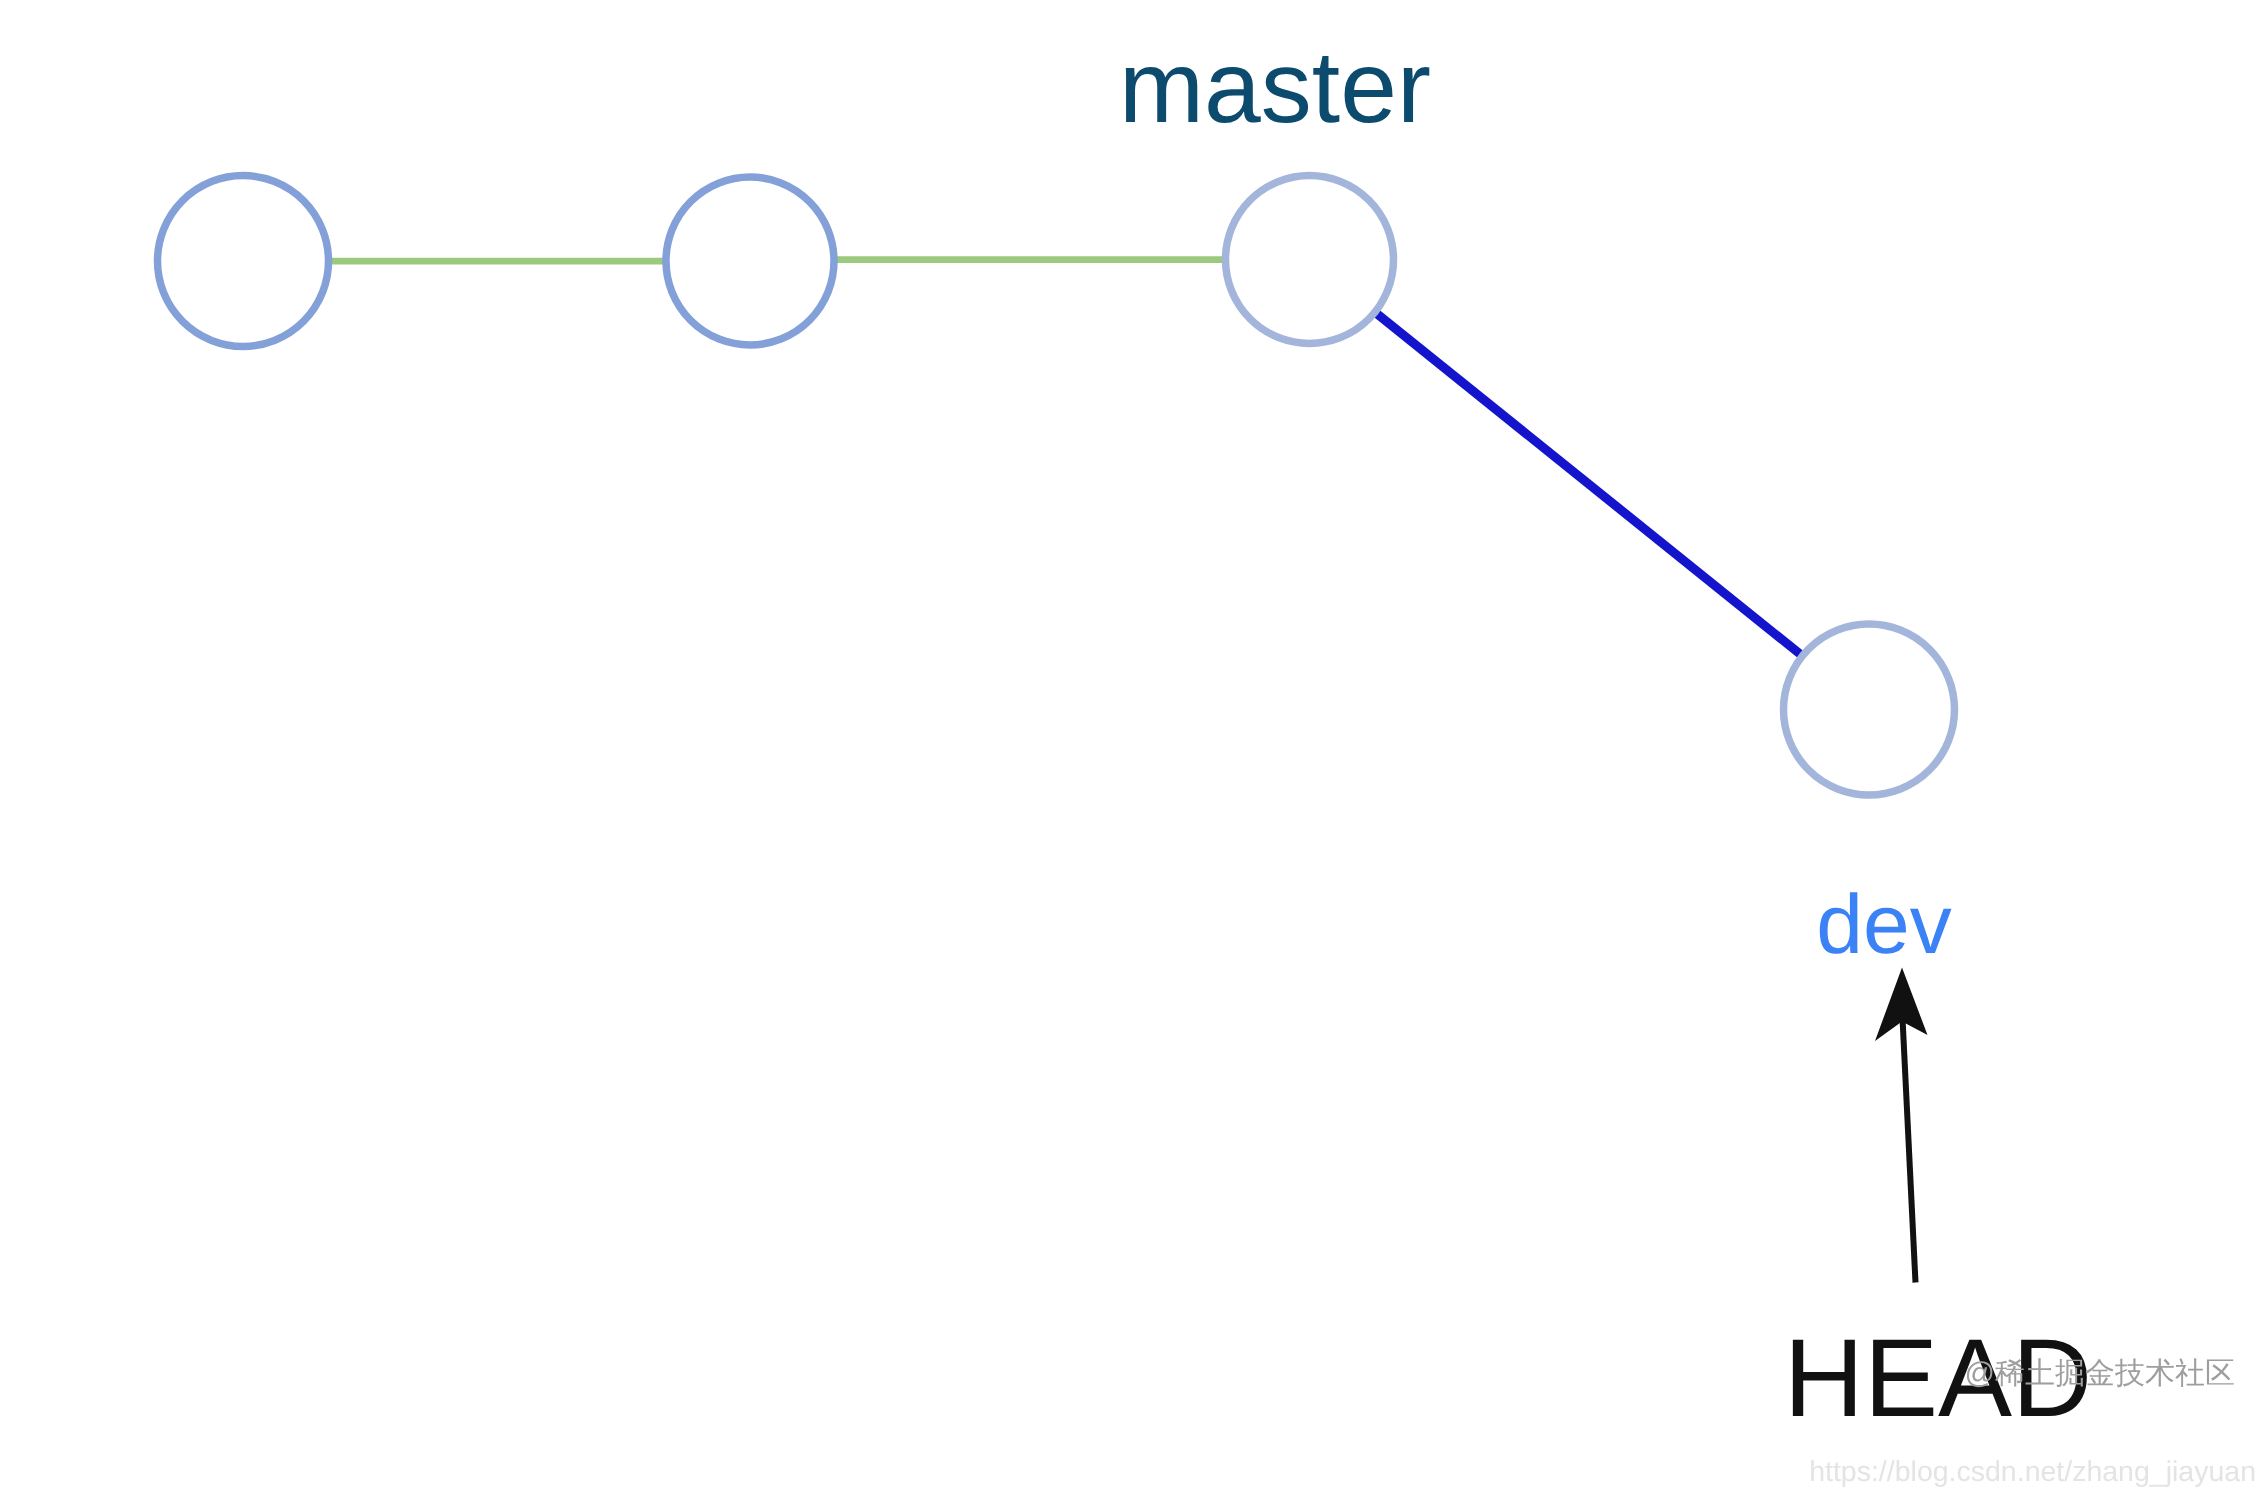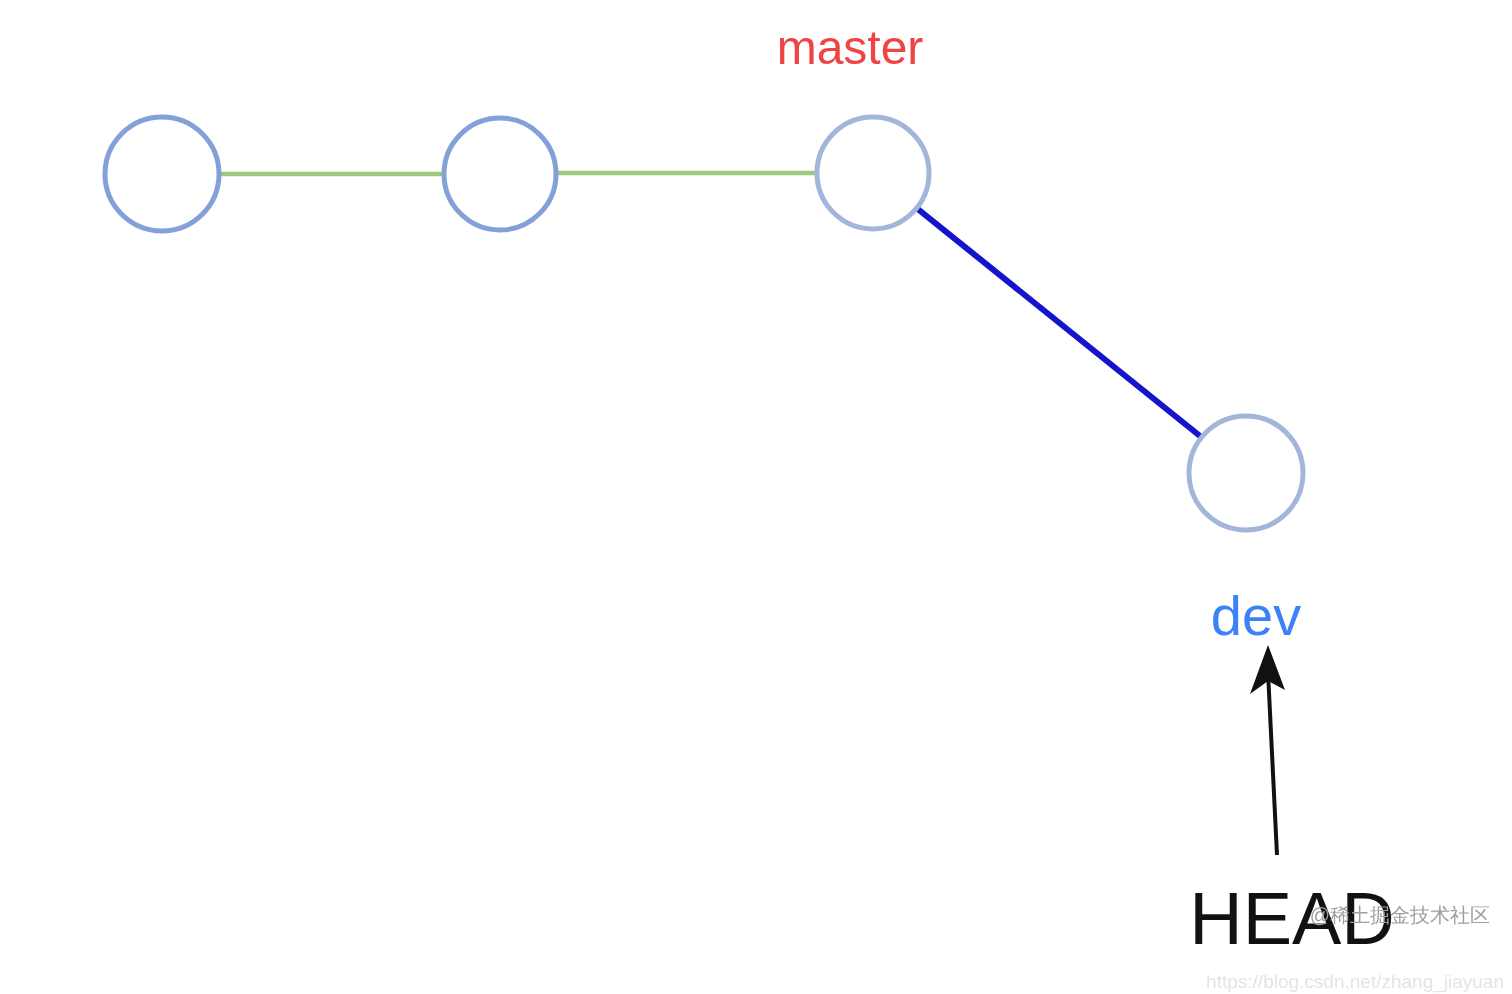--- a/index.html
+++ b/index.html
@@ -24,22 +24,22 @@
   .label {
     position: absolute;
     line-height: 1;
     white-space: nowrap;
     text-align: center;
   }
   .label-master {
     left: 700px;
     top: 24px;
     width: 300px;
-    font-size: 48px;
-    color: #ef4444;
+    font-size: 68px;
+    color: #0c4a6e;
   }
   .label-dev {
     left: 1106px;
     top: 588px;
     width: 300px;
     font-size: 56px;
     color: #3b82f6;
   }
   .label-head {
     left: 1142px;

